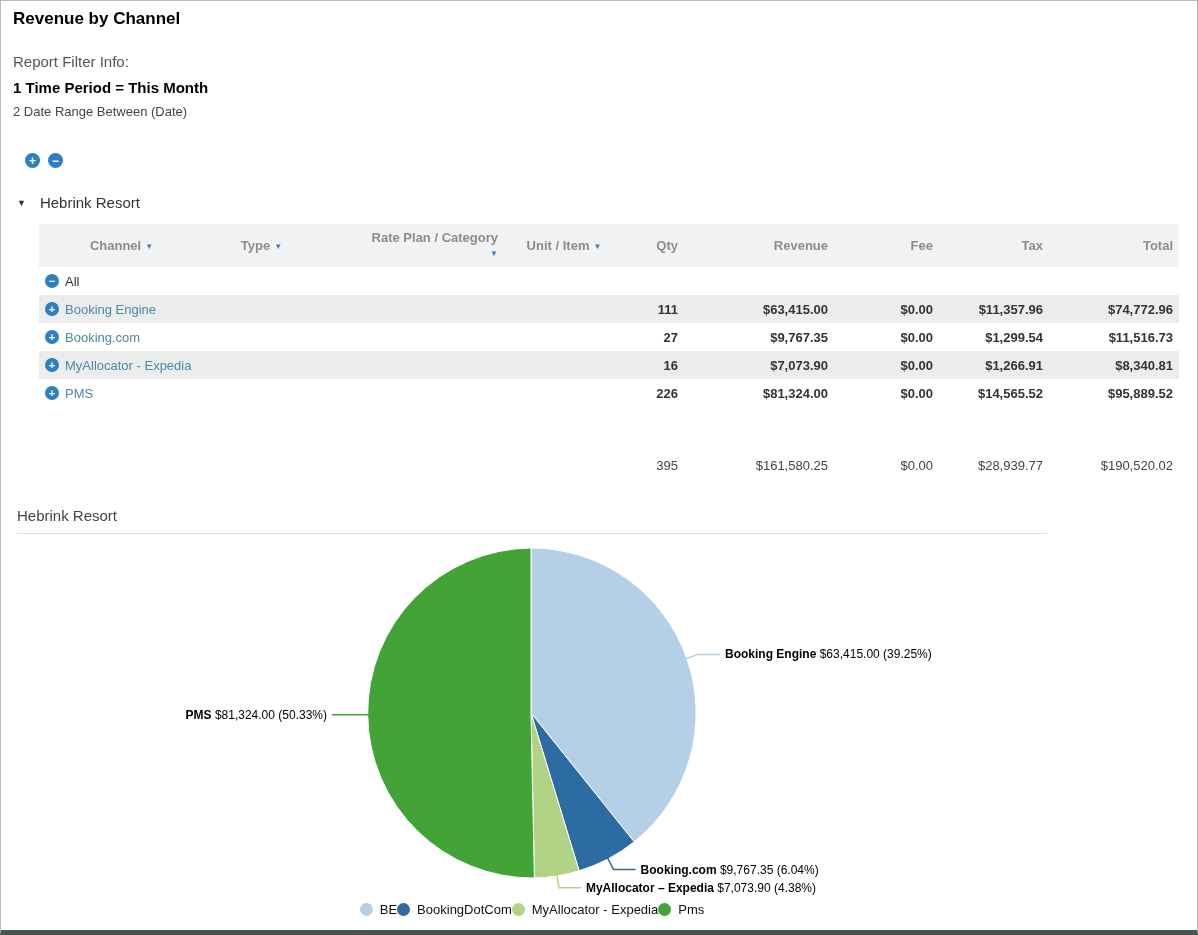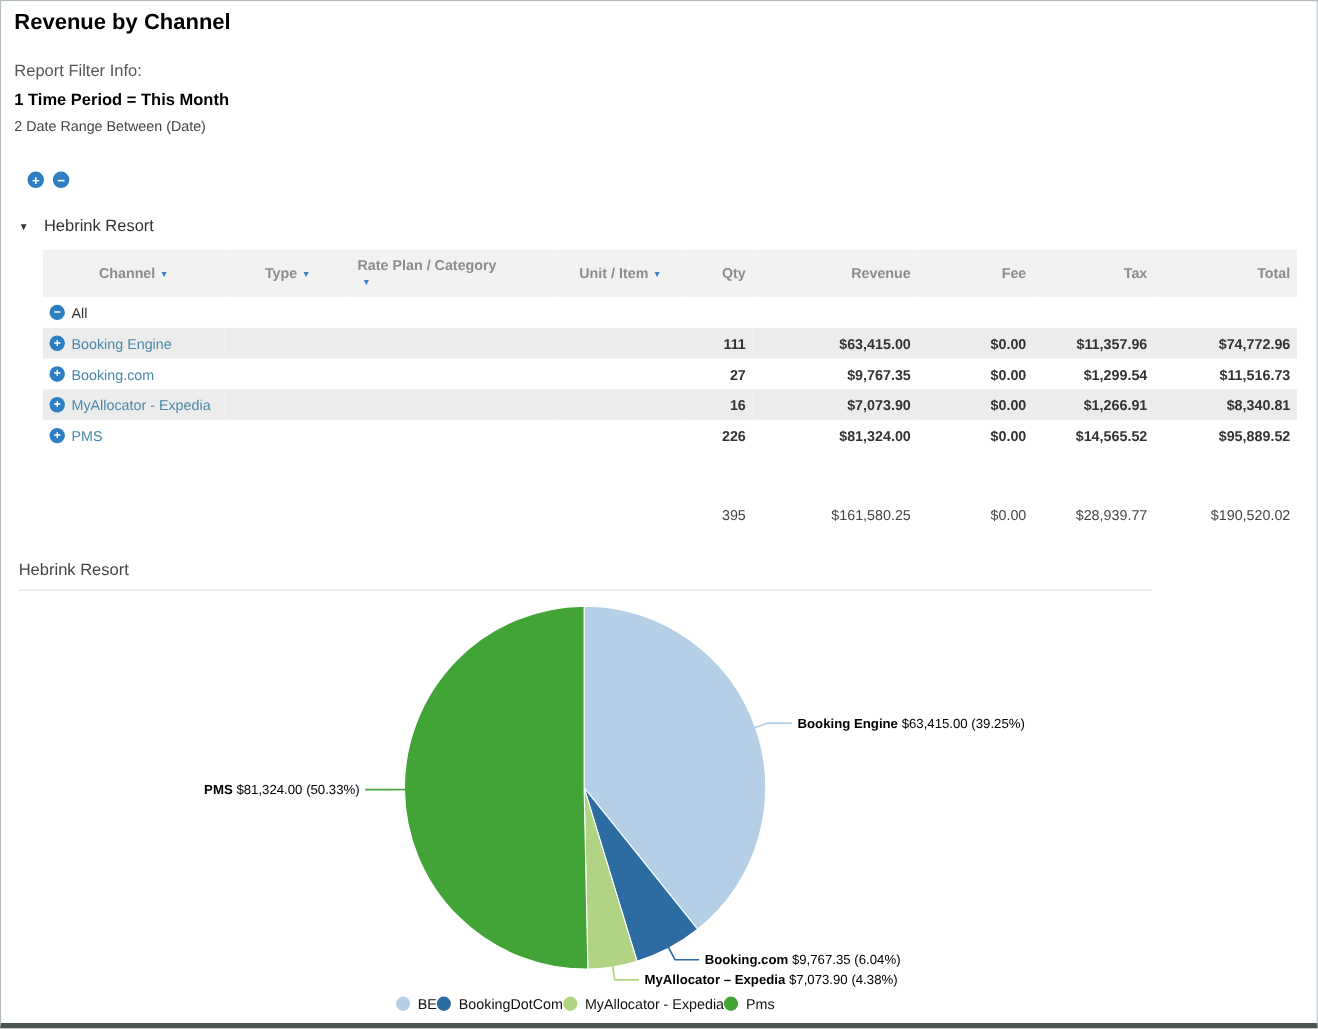--- a/index.html
+++ b/index.html
@@ -3,21 +3,21 @@
 <meta charset="utf-8">
 <style>
   * { margin:0; padding:0; box-sizing:border-box; }
   body { background:#e8e8e8; font-family:"Liberation Sans", sans-serif; }
   .page {
     width:1198px; height:935px; background:#fff; position:relative; overflow:hidden;
     border:1px solid #b3bcbe; border-bottom:5px solid #49544f;
   }
   
   .report-header { padding:8px 0 0 12px; }
-  .page-title { font-size:20px; font-weight:bold; color:#000; }
+  .page-title { font-size:17px; font-weight:bold; color:#000; }
   .page-subtitle { font-size:13px; color:#222; margin-top:6px; }
   .filter-info { padding:24px 0 0 12px; }
   .filter-heading { font-size:15px; color:#555; }
   .filter-line1 { font-size:15px; font-weight:bold; color:#000000; margin-top:9px; }
   .filter-line2 { font-size:13px; color:#444; margin-top:8px; }
   
   .tree-controls { padding:34px 0 0 24px; display:flex; gap:8px; }
   .circle-icon {
     display:inline-flex; width:15px; height:15px; border-radius:50%;
     background:#2e7fc2; color:#fff; align-items:center; justify-content:center;
@@ -28,21 +28,21 @@
   .property-header { padding:26px 0 0 16px; display:flex; align-items:center; gap:14px; }
   .tree-arrow { font-size:9px; color:#333; cursor:pointer; }
   .property-name { font-size:15px; color:#333; }
   
   .report-table { border-collapse:collapse; margin:13px 12px 0 38px; width:1140px; table-layout:fixed; }
   .report-table th {
     background:#f2f2f2; color:#8c8c8c; font-size:13px; font-weight:bold;
     padding:6px 6px; vertical-align:middle; height:42px;
   }
   .sort-chevron { color:#3b7fc4; font-size:8px; margin-left:4px; vertical-align:1px; cursor:pointer; }
-  .two-line div { line-height:15px; text-align:left; }
+  .two-line div { line-height:15px; text-align:right; }
   .report-table td { font-size:13px; padding:5px 6px; color:#333; height:28px; vertical-align:middle; }
   tr.shade td { background:#ececec; }
   tr.all-row td { background:#fff; }
   .channel-cell { display:flex; align-items:center; gap:6px; }
   .channel-link { color:#4a89a8; cursor:pointer; }
   .all-label { color:#333; }
   td.num { text-align:right; font-weight:bold; color:#333; }
   tr.spacer-row td { height:44px; background:#fff; }
   tr.totals-row td { font-weight:normal; color:#444; text-align:right; background:#fff; }
   

